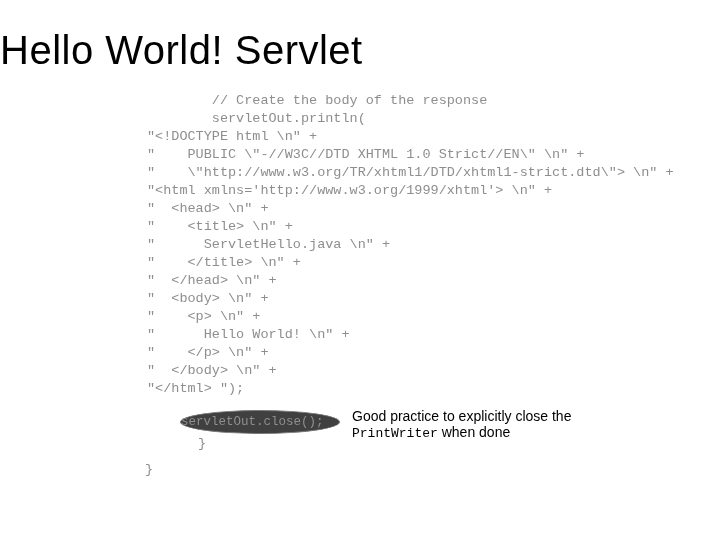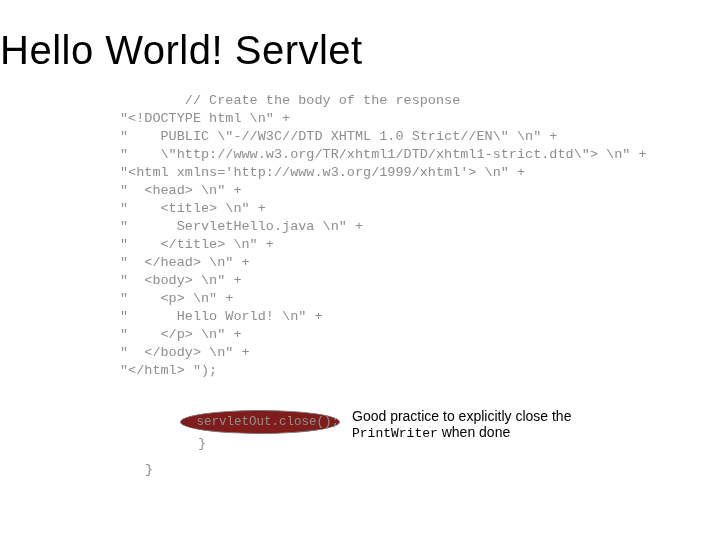--- a/index.html
+++ b/index.html
@@ -22,21 +22,21 @@
     left: 0;
     width: 720px;
     text-align: left;
     font-size: 40px;
     color: #000000;
     letter-spacing: 0.5px;
   }
   .code-block {
     position: absolute;
     top: 92px;
-    left: 120px;
+    left: 147px;
     width: 560px;
   }
   .code-line {
     font-family: "Courier New", Courier, monospace;
     font-size: 13.5px;
     line-height: 18px;
     white-space: pre;
     color: #8e8e8e;
   }
   .annotation-group {
@@ -46,26 +46,26 @@
     width: 500px;
     height: 40px;
   }
   .oval {
     position: absolute;
     left: 0;
     top: 0;
     width: 160px;
     height: 24px;
     border-radius: 50%;
-    background: #7f1d1d;
+    background: #404040;
     border: 1px solid #7a7a7a;
     box-sizing: border-box;
     display: flex;
     align-items: center;
-    justify-content: flex-end;
+    justify-content: flex-start;
   }
   .oval span {
     font-family: "Courier New", Courier, monospace;
     font-size: 12.5px;
     color: #8e8e8e;
     white-space: pre;
   }
   .close-brace {
     position: absolute;
     left: 18px;
@@ -98,20 +98,21 @@
 </style>
 </head>
 <body>
 
 <div class="slide">
 
   <div class="title">Hello World! Servlet</div>
 
   <div class="code-block" id="code-block">
       <div class="code-line">        // Create the body of the response</div>
+      <div class="code-line">        servletOut.println(</div>
       <div class="code-line">"&lt;!DOCTYPE html \n" +</div>
       <div class="code-line">"    PUBLIC \"-//W3C//DTD XHTML 1.0 Strict//EN\" \n" +</div>
       <div class="code-line">"    \"http://www.w3.org/TR/xhtml1/DTD/xhtml1-strict.dtd\"&gt; \n" +</div>
       <div class="code-line">"&lt;html xmlns='http://www.w3.org/1999/xhtml'&gt; \n" +</div>
       <div class="code-line">"  &lt;head&gt; \n" +</div>
       <div class="code-line">"    &lt;title&gt; \n" +</div>
       <div class="code-line">"      ServletHello.java \n" +</div>
       <div class="code-line">"    &lt;/title&gt; \n" +</div>
       <div class="code-line">"  &lt;/head&gt; \n" +</div>
       <div class="code-line">"  &lt;body&gt; \n" +</div>

